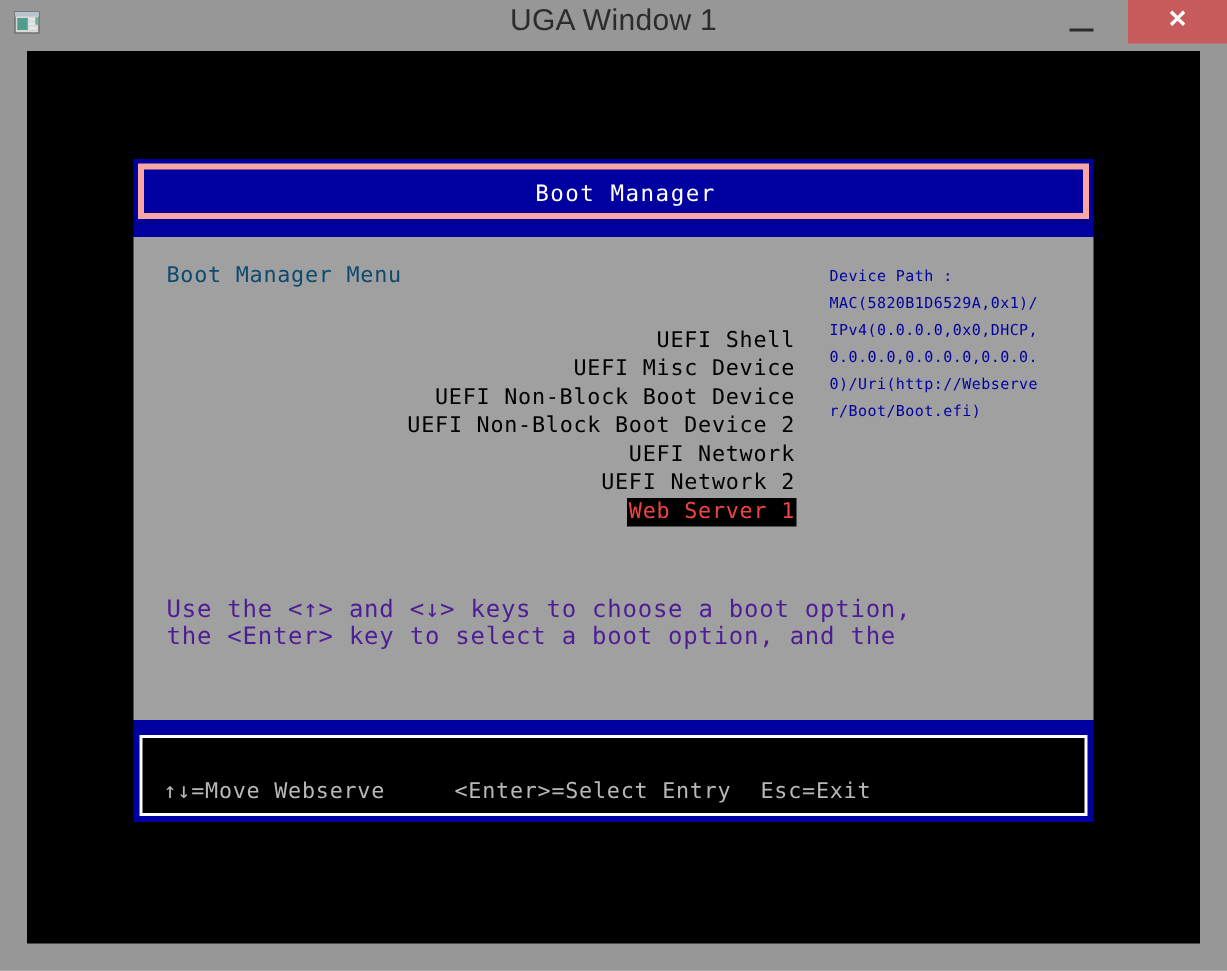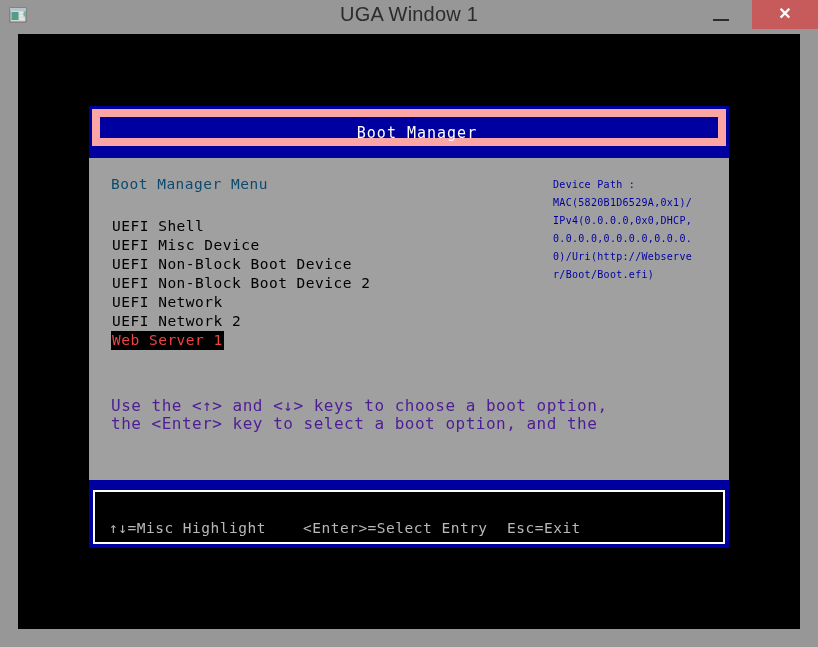--- a/index.html
+++ b/index.html
@@ -106,21 +106,21 @@
   .uefi-titlebar {
     width: 640px;
     height: 43px;
     background: #0000A0;
     box-sizing: border-box;
     padding: 3px;
   }
   .uefi-titlebar-inner {
     width: 100%;
     height: 100%;
-    border: 8px solid #fca5a5;
+    border: 4px solid #fca5a5;
     box-sizing: border-box;
     line-height: 33px;
     text-align: center;
     color: #ffffff;
     font-size: 15px;
     letter-spacing: 1px;
     padding-left: 16px;
   }
   .uefi-title-gap {
     width: 640px;
@@ -151,21 +151,21 @@
   .menu-item {
     height: 19px;
     line-height: 19px;
     color: #000000;
     font-size: 14.5px;
     letter-spacing: 0.5px;
     white-space: pre;
     display: inline-block;
     padding: 0 1px;
   }
-  .menu-row { height: 19px; }
+  .menu-row { height: 19px; text-align: right; }
   .menu-item.selected {
     background: #000000;
     color: #ef4444;
   }
 
   .help-text {
     position: absolute;
     left: 22px; top: 239px;
     color: #4c1d95;
     font-size: 16px;
@@ -279,21 +279,21 @@
 <span>0.0.0.0,0.0.0.0,0.0.0.</span>
 <span>0)/Uri(http://Webserve</span>
 <span>r/Boot/Boot.efi)</span></div>
 
       </div>
 
       <div class="uefi-footer-gap"></div>
 
       <div class="uefi-footer">
         <div class="uefi-footer-inner">
-          <div class="footer-keys">↑↓=Misc Highlight</div>
+          <div class="footer-keys">↑↓=Move Webserve</div>
           <div class="footer-keys footer-key-2">&lt;Enter&gt;=Select Entry</div>
           <div class="footer-keys footer-key-3">Esc=Exit</div>
         </div>
       </div>
 
     </div>
   </div>
 </div>
 
 </body></html>

